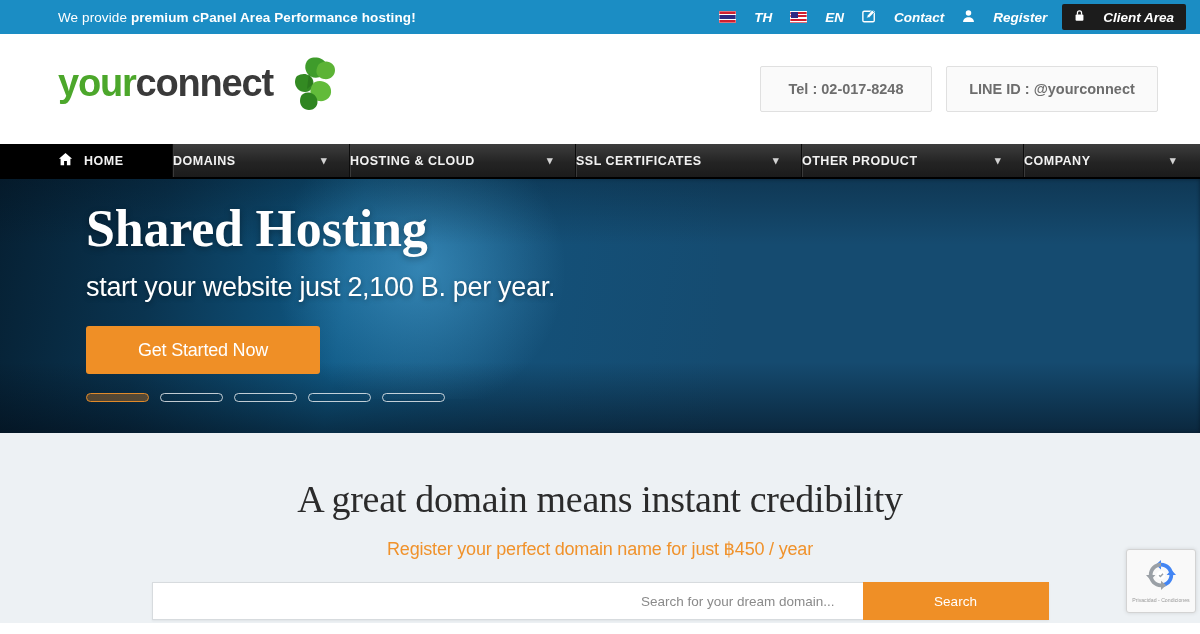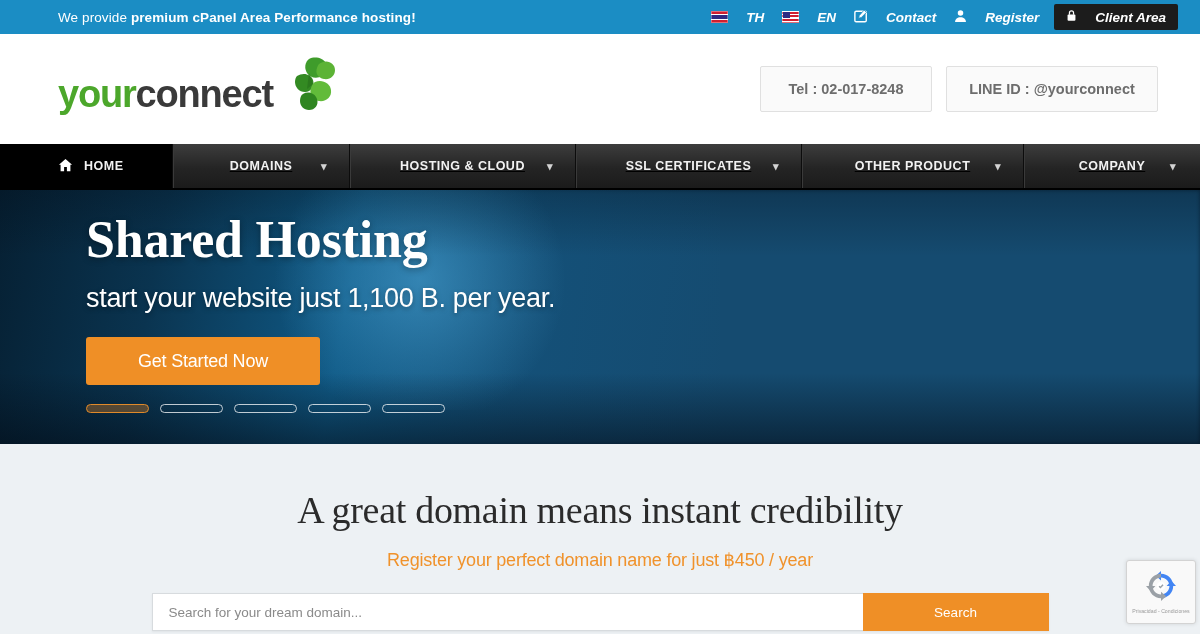--- a/index.html
+++ b/index.html
@@ -29,21 +29,21 @@
   }
   .tb-item {
     display: flex; align-items: center; gap: 18px;
     color: #ffffff; font-size: 13.5px; font-weight: bold;
     padding: 0 9px; height: 34px; cursor: pointer;
     white-space: nowrap;
     font-style: italic;
   }
   .tb-item.client {
     background: #1c1c1c; height: 26px; border-radius: 2px;
-    margin-right: 22px; margin-left: 6px; padding: 0 12px;
+    margin-right: 14px; margin-left: 6px; padding: 0 12px;
   }
   .flag { width: 17px; height: 12px; display: inline-block; position: relative;
           border: 1px solid rgba(255,255,255,.35); flex: 0 0 auto;}
   .flag-th {
     background: linear-gradient(to bottom,
       #cf1f30 0 16.6%, #ffffff 16.6% 33.3%, #2d2a83 33.3% 66.6%,
       #ffffff 66.6% 83.3%, #cf1f30 83.3% 100%);
   }
   .flag-us {
     background: repeating-linear-gradient(to bottom,
@@ -53,43 +53,43 @@
     content:""; position:absolute; left:0; top:0;
     width: 7px; height: 6px; background:#2d2a83;
   }
   .ic { display:inline-block; flex:0 0 auto; }
 
   
   .header {
     height: 110px; width: 1200px; background:#ffffff;
     display:flex; align-items:center; position:relative;
   }
-  .logo { margin-left: 58px; display:flex; align-items:flex-end; }
+  .logo { margin-left: 58px; display:flex; align-items:flex-start; }
   .logo-text { font-size: 38px; font-weight: bold; letter-spacing:-1.2px; }
   .logo-your { color:#4ca72b; }
   .logo-connect { color:#3a3a3a; }
   .logo-leaf { margin-left: 6px; margin-top:-6px; }
   .header-btns {
     position:absolute; right: 42px; display:flex; gap: 14px;
   }
   .hbtn {
     border:1px solid #e0e0e0; background:#fafafa;
     height: 46px; display:flex; align-items:center; justify-content:center;
     color:#6d6d6d; font-size:14.5px; font-weight:bold;
     cursor:pointer; border-radius:2px; white-space:nowrap;
   }
   .hbtn.tel { width: 172px; }
   .hbtn.line { width: 212px; }
 
   
-  .nav { display:flex; height: 46px; width:1200px;
+  .nav { display:flex; height: 35px; width:1200px;
     background: linear-gradient(to bottom, #3d3d3d 0%, #242424 55%, #1b1b1b 100%);
-    border-bottom: 2px solid #000; text-decoration: underline; }
+    border-bottom: 2px solid #000; }
   .nav-item {
-    display:flex; align-items:center; justify-content:center;
+    display:flex; align-items:center; 
     color:#f2f2f2; font-size:12.5px; font-weight:bold; letter-spacing:.5px;
     cursor:pointer; position:relative; gap:8px;
     border-right:1px solid #0c0c0c;
     box-shadow: 1px 0 0 #3a3a3a inset;
   }
   .nav-item.home {
     width: 173px; background:#000000; box-shadow:none;
     justify-content:flex-start; padding-left: 58px; gap:11px;
   }
   .nav-item.d1 { width: 177px; }
@@ -175,22 +175,22 @@
   }
   .domain-sub {
     color:#f0922b; font-size: 18px; margin-top: 17px; letter-spacing:-.2px;
   }
   .search-row {
     margin-top: 22px; display:flex; width: 897px; height: 38px;
     box-shadow: 0 1px 2px rgba(0,0,0,.06);
   }
   .search-input {
     flex:1; border:1px solid #d7dbde; border-right:none; background:#fff;
-    padding: 0 16px; font-size:13.5px; color:#333;
-    font-family:"Liberation Sans", sans-serif; outline:none;
+    padding: 0 28px; font-size:13.5px; color:#333;
+    font-family:"Liberation Sans", sans-serif; outline:none;text-align:right;
   }
   .search-input::placeholder { color:#8a8a8a; }
   .search-btn {
     width: 186px; background:#ef8f26; border:none; color:#fff;
     font-size:13.5px; cursor:pointer;
     font-family:"Liberation Sans", sans-serif;
   }
 
   
   .recaptcha {
@@ -318,21 +318,21 @@
 <div class="hero">
   <div class="hero-bg">
     <div class="hero-photo"></div>
     <div class="hero-left-fade"></div>
     <div class="hero-glow"></div>
     <div class="hero-vign"></div>
   </div>
 
   <div class="hero-content">
     <div class="hero-title">Shared Hosting</div>
-    <div class="hero-sub">start your website just 1,100 B. per year.</div>
+    <div class="hero-sub">start your website just 2,100 B. per year.</div>
     <button class="hero-cta">Get Started Now</button>
 
     <div class="hero-dots">
       <span class="dot active"></span>
       <span class="dot"></span>
       <span class="dot"></span>
       <span class="dot"></span>
       <span class="dot"></span>
     </div>
   </div>

